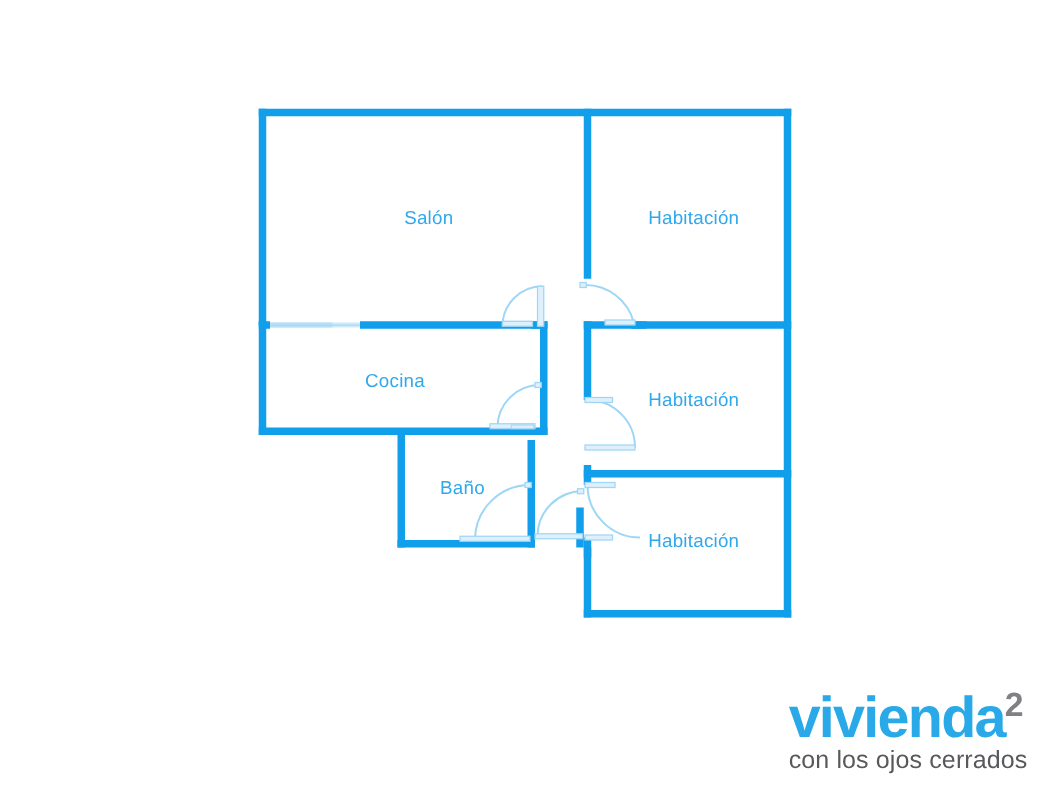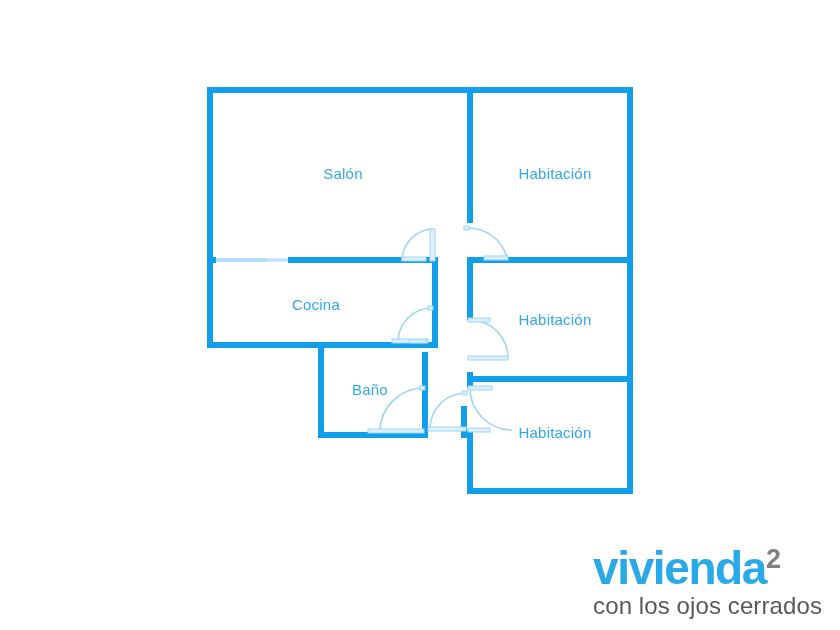--- a/index.html
+++ b/index.html
@@ -52,21 +52,21 @@
   }
   .brand-sup {
     font-size: 27px;
     font-weight: bold;
     color: #808184;
     vertical-align: super;
     letter-spacing: 0;
   }
   .brand-tagline {
     font-family: "Liberation Sans", sans-serif;
-    font-size: 24px;
+    font-size: 20px;
     color: #58595b;
     letter-spacing: 0.1px;
     margin-top: 1px;
     white-space: nowrap;
   }
 </style>
 </head>
 <body>
 
 <div id="floorplan-stage">

